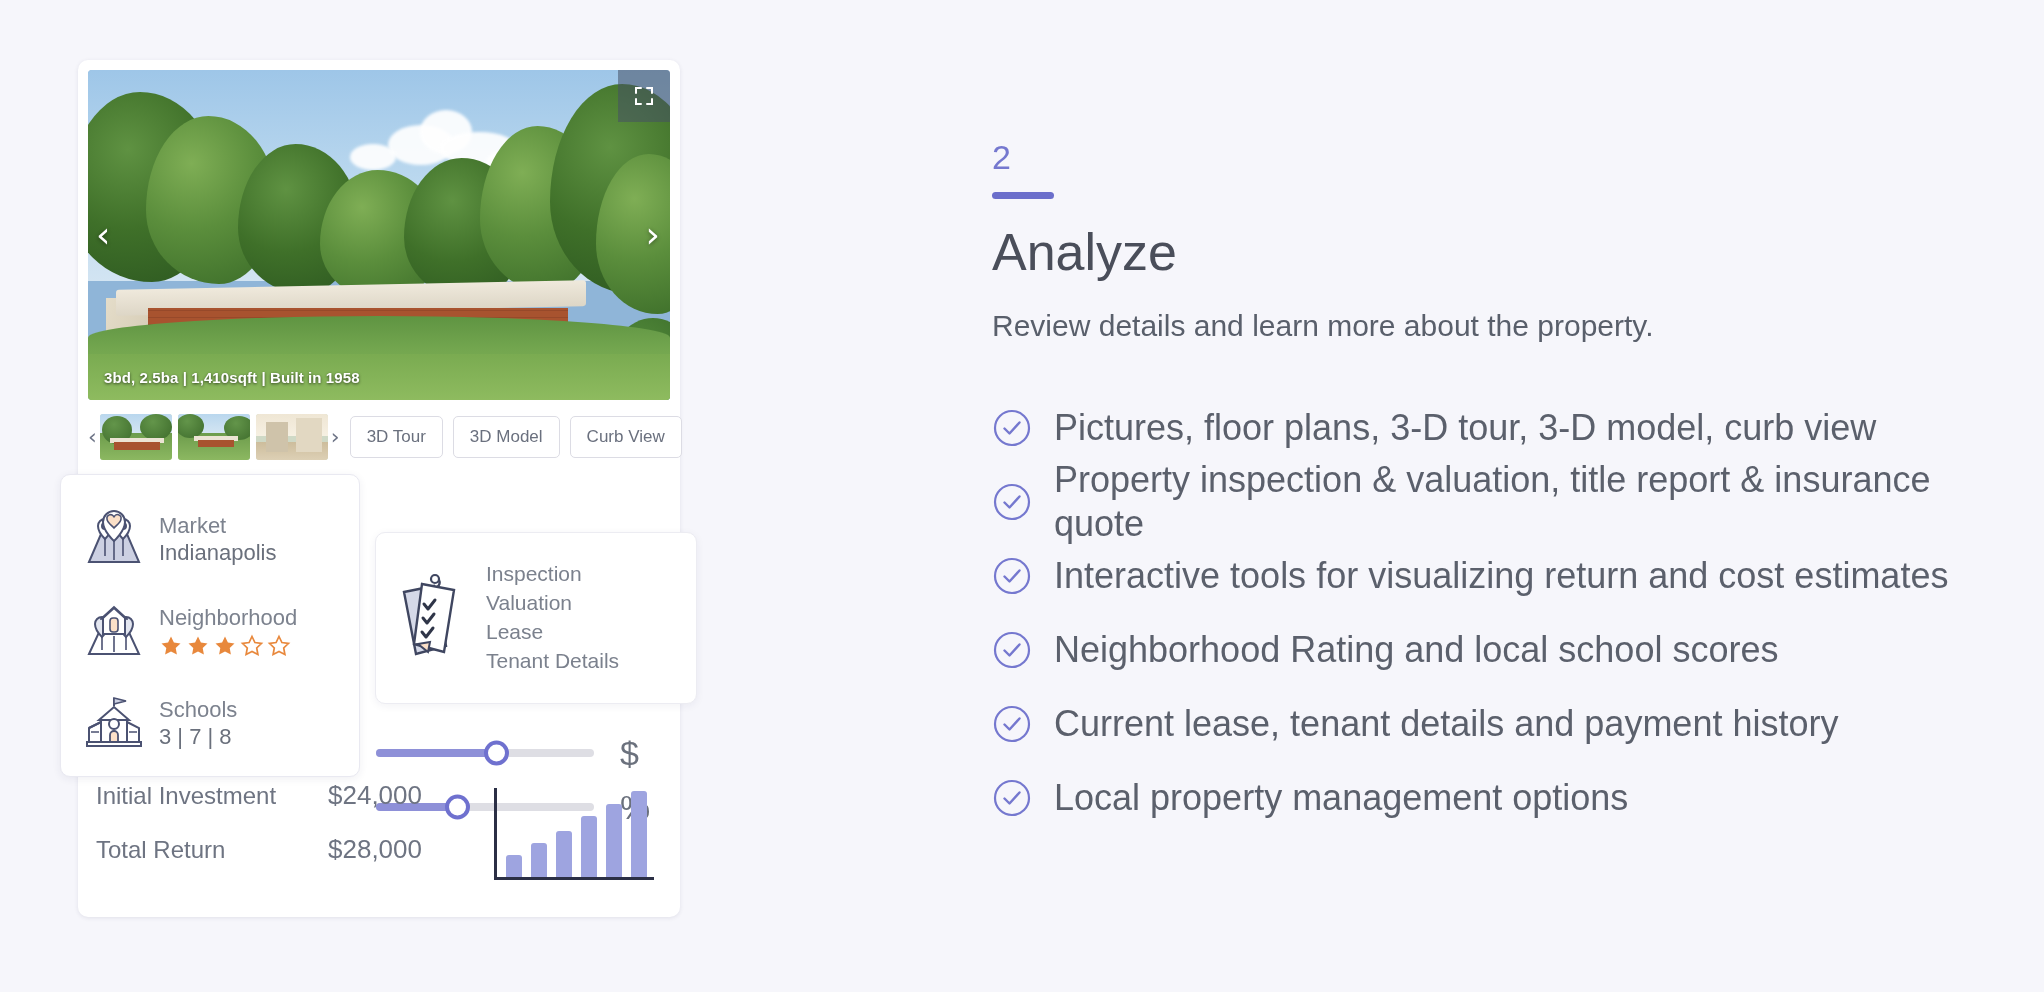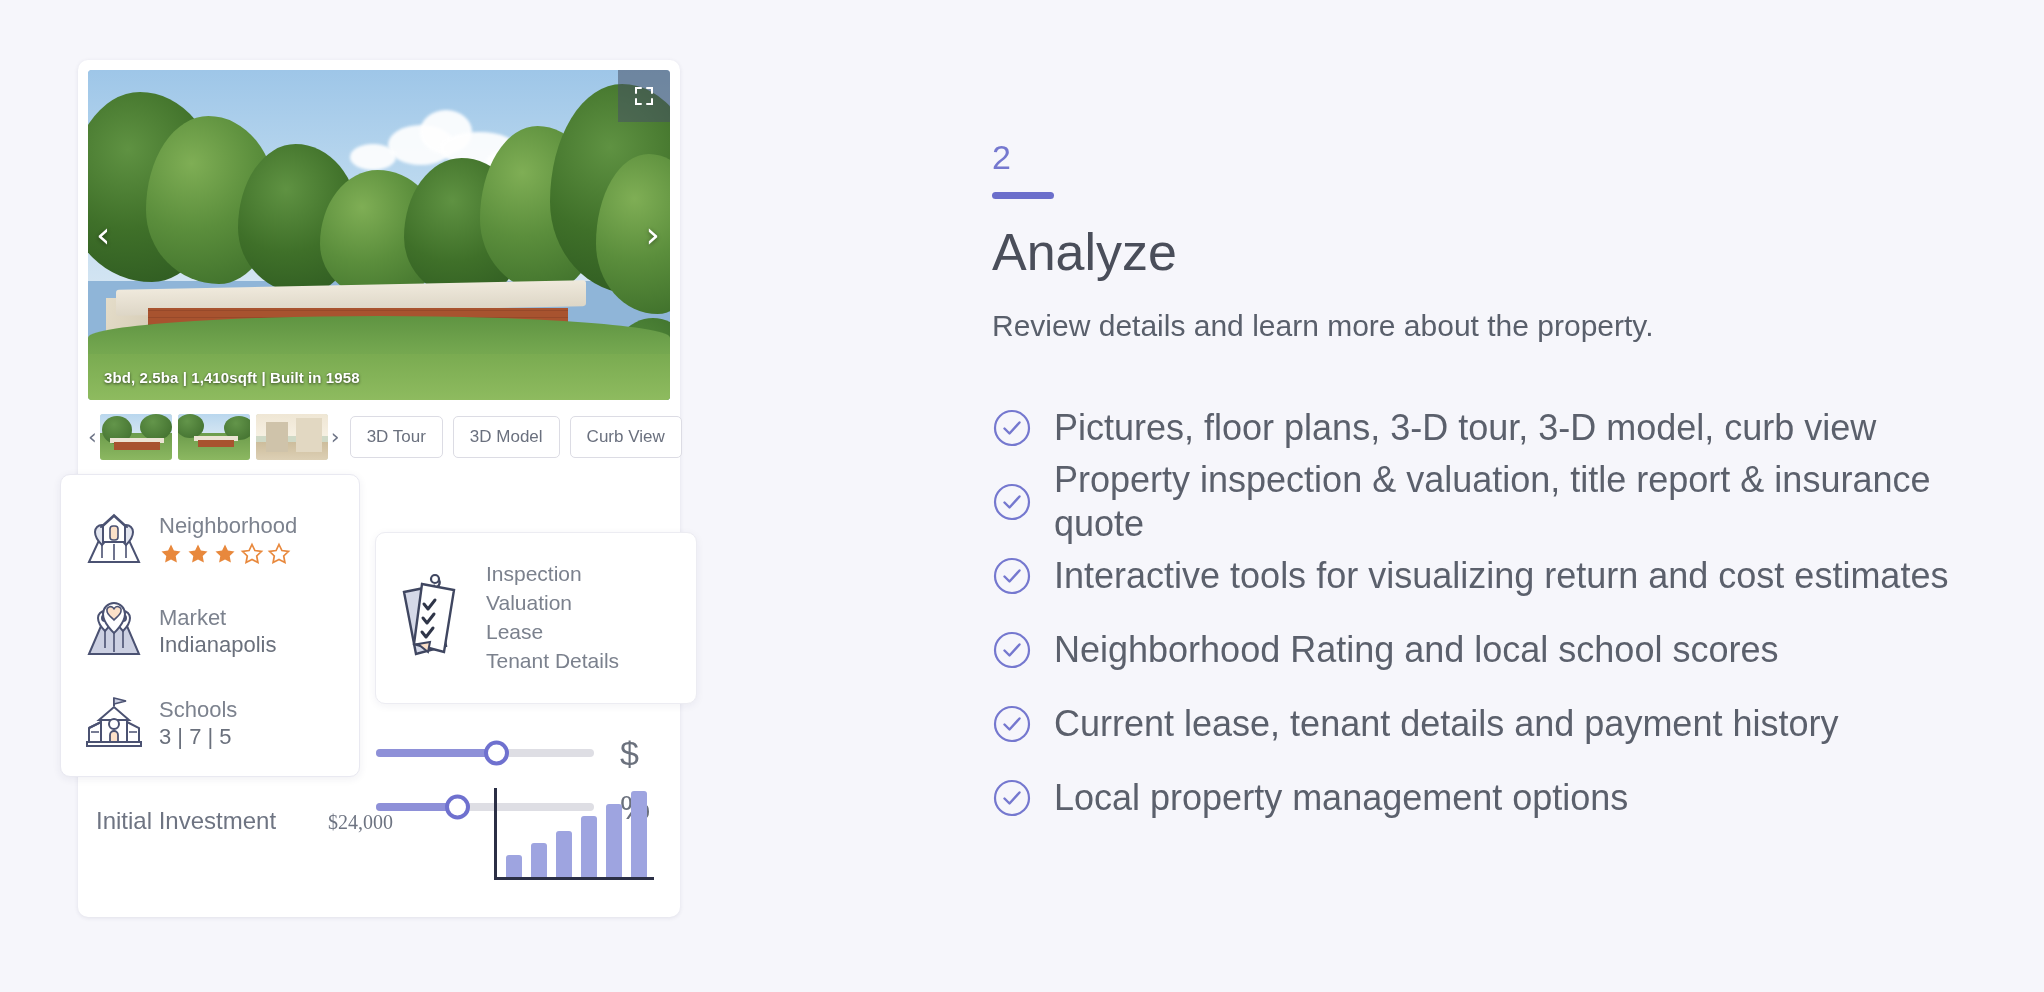--- a/index.html
+++ b/index.html
@@ -255,21 +255,21 @@
     position: absolute;
     left: 18px; bottom: 18px;
     width: 566px; height: 130px;
     display: flex; align-items: center;
   }
   .returns-table { width: 390px; }
   .ret-row {
     display: flex; align-items: baseline; height: 54px;
   }
   .ret-label { width: 232px; font-size: 24px; color: #6e7482; }
-  .ret-value { font-size: 20px; color: #6e7482; font-family: Liberation Serif, serif; }
+  .ret-value { font-size: 26px; color: #6e7482; }
 
   .mini-chart {
     position: relative; width: 160px; height: 92px; margin-left: 8px;
   }
   .axis-y { position: absolute; left: 0; top: 0; width: 3px; height: 92px; background: #2b2f45; }
   .axis-x { position: absolute; left: 0; bottom: 0; width: 160px; height: 3px; background: #2b2f45; }
   .bars { position: absolute; left: 12px; bottom: 3px; width: 146px; height: 89px;
           display: flex; align-items: flex-end; gap: 9px; }
   .bar { width: 16px; background: #9ea4e0; border-radius: 3px 3px 0 0; }
 
@@ -395,20 +395,39 @@
       </div>
 
       <div class="strip-arrow">›</div>
 
       <div class="view-btn">3D Tour</div>
       <div class="view-btn">3D Model</div>
       <div class="view-btn">Curb View</div>
     </div>
 
     <div class="facts-card">
+
+      <div class="fact-row">
+        <div class="fact-icon">
+          <svg viewBox="0 0 66 62" width="66" height="62">
+            <path d="M8 54 L20 26 L46 26 L58 54 Z" fill="#ccd0e2" stroke="#4b5272" stroke-width="2"></path>
+            <path d="M17 18a7 7 0 1 1 14 0c0 6-7 13-7 13s-7-7-7-13z" fill="#fff" stroke="#4b5272" stroke-width="2"></path>
+            <circle cx="24" cy="18" r="3" fill="#fff" stroke="#4b5272" stroke-width="2"></circle>
+            <path d="M35 18a7 7 0 1 1 14 0c0 6-7 13-7 13s-7-7-7-13z" fill="#fff" stroke="#4b5272" stroke-width="2"></path>
+            <circle cx="42" cy="18" r="3" fill="#fff" stroke="#4b5272" stroke-width="2"></circle>
+            <path d="M22 14a11 11 0 1 1 22 0c0 9-11 19-11 19s-11-10-11-19z" fill="#fff" stroke="#4b5272" stroke-width="2"></path>
+            <path d="M33 20c-4-4-7-6-7-9a3.4 3.4 0 0 1 7-1.6A3.4 3.4 0 0 1 40 11c0 3-3 5-7 9z" fill="#fbe0c8" stroke="#4b5272" stroke-width="1.6"></path>
+            <path d="M24 31 L24 48 M42 31 L42 48 M33 33 L33 52" stroke="#4b5272" stroke-width="1.6"></path>
+          </svg>
+        </div>
+        <div class="fact-text">
+          <div class="fact-label">Market</div>
+          <div class="fact-value">Indianapolis</div>
+        </div>
+      </div>
 
       <div class="fact-row">
         <div class="fact-icon">
           <svg viewBox="0 0 66 62" width="66" height="62">
             <path d="M8 54 L20 28 L46 28 L58 54 Z" fill="#fff" stroke="#4b5272" stroke-width="2"></path>
             <path d="M14 24a7 7 0 1 1 14 0c0 6-7 13-7 13s-7-7-7-13z" fill="#e3e6f0" stroke="#4b5272" stroke-width="2"></path>
             <path d="M38 24a7 7 0 1 1 14 0c0 6-7 13-7 13s-7-7-7-13z" fill="#e3e6f0" stroke="#4b5272" stroke-width="2"></path>
             <path d="M22 18 L33 8 L44 18 L44 34 L22 34 Z" fill="#fff" stroke="#4b5272" stroke-width="2"></path>
             <path d="M20 19 L33 7 L46 19" fill="none" stroke="#4b5272" stroke-width="2" stroke-linecap="round"></path>
             <rect x="29" y="18" width="8" height="14" rx="3" fill="#fbe0c8" stroke="#4b5272" stroke-width="1.6"></rect>
@@ -433,55 +452,36 @@
             <svg width="24" height="24" viewBox="0 0 24 24">
                 <path d="M12 2.5l2.9 6 6.6.9-4.8 4.6 1.2 6.5L12 17.4 6.1 20.5l1.2-6.5L2.5 9.4l6.6-.9z" fill="none" stroke="#e8883c" stroke-width="1.7"></path>
               </svg>
           </div>
         </div>
       </div>
 
       <div class="fact-row">
         <div class="fact-icon">
           <svg viewBox="0 0 66 62" width="66" height="62">
-            <path d="M8 54 L20 26 L46 26 L58 54 Z" fill="#ccd0e2" stroke="#4b5272" stroke-width="2"></path>
-            <path d="M17 18a7 7 0 1 1 14 0c0 6-7 13-7 13s-7-7-7-13z" fill="#fff" stroke="#4b5272" stroke-width="2"></path>
-            <circle cx="24" cy="18" r="3" fill="#fff" stroke="#4b5272" stroke-width="2"></circle>
-            <path d="M35 18a7 7 0 1 1 14 0c0 6-7 13-7 13s-7-7-7-13z" fill="#fff" stroke="#4b5272" stroke-width="2"></path>
-            <circle cx="42" cy="18" r="3" fill="#fff" stroke="#4b5272" stroke-width="2"></circle>
-            <path d="M22 14a11 11 0 1 1 22 0c0 9-11 19-11 19s-11-10-11-19z" fill="#fff" stroke="#4b5272" stroke-width="2"></path>
-            <path d="M33 20c-4-4-7-6-7-9a3.4 3.4 0 0 1 7-1.6A3.4 3.4 0 0 1 40 11c0 3-3 5-7 9z" fill="#fbe0c8" stroke="#4b5272" stroke-width="1.6"></path>
-            <path d="M24 31 L24 48 M42 31 L42 48 M33 33 L33 52" stroke="#4b5272" stroke-width="1.6"></path>
-          </svg>
-        </div>
-        <div class="fact-text">
-          <div class="fact-label">Market</div>
-          <div class="fact-value">Indianapolis</div>
-        </div>
-      </div>
-
-      <div class="fact-row">
-        <div class="fact-icon">
-          <svg viewBox="0 0 66 62" width="66" height="62">
             <path d="M33 6 L33 14" stroke="#4b5272" stroke-width="2"></path>
             <path d="M33 6 L45 9 L33 12 Z" fill="#ccd0e2" stroke="#4b5272" stroke-width="1.6"></path>
             <path d="M18 28 L33 15 L48 28 Z" fill="#fff" stroke="#4b5272" stroke-width="2"></path>
             <rect x="20" y="28" width="26" height="24" fill="#fff" stroke="#4b5272" stroke-width="2"></rect>
             <circle cx="33" cy="32" r="5" fill="#fff" stroke="#4b5272" stroke-width="2"></circle>
             <path d="M29 52 v-9a4 4 0 0 1 8 0 v9z" fill="#fbe0c8" stroke="#4b5272" stroke-width="1.8"></path>
             <path d="M8 36 L20 30 L20 52 L8 52 Z" fill="#fff" stroke="#4b5272" stroke-width="2"></path>
             <path d="M46 30 L58 36 L58 52 L46 52 Z" fill="#fff" stroke="#4b5272" stroke-width="2"></path>
             <path d="M8 36 L20 30" stroke="#4b5272" stroke-width="2"></path>
             <rect x="6" y="50" width="54" height="4" fill="#fff" stroke="#4b5272" stroke-width="2"></rect>
             <path d="M10 40 h8 M48 40 h8" stroke="#4b5272" stroke-width="1.6"></path>
           </svg>
         </div>
         <div class="fact-text">
           <div class="fact-label">Schools</div>
-          <div class="fact-value">3 | 7 | 5</div>
+          <div class="fact-value">3 | 7 | 8</div>
         </div>
       </div>
     </div>
 
     <div class="inspect-card">
       <div>
         <svg width="86" height="96" viewBox="0 0 86 96">
           <path d="M14 24 L44 18 L56 78 L26 86 Z" fill="#d5d9e8" stroke="#3f4660" stroke-width="2.4"></path>
           <path d="M32 16 L64 22 L54 84 L24 76 Z" fill="#ffffff" stroke="#3f4660" stroke-width="2.4"></path>
           <path d="M42 10 a5 5 0 0 1 5 9" fill="none" stroke="#3f4660" stroke-width="2.4"></path>
@@ -516,20 +516,24 @@
         <div class="unit">%</div>
       </div>
     </div>
 
     <div class="returns">
       <div class="returns-table">
         <div class="ret-row">
           <div class="ret-label">Initial Investment</div>
           <div class="ret-value">$24,000</div>
         </div>
+        <div class="ret-row">
+          <div class="ret-label">Total Return</div>
+          <div class="ret-value">$28,000</div>
+        </div>
       </div>
 
       <div class="mini-chart">
         <div class="axis-y"></div>
         <div class="axis-x"></div>
         <div class="bars" id="chart-bars">
             <div class="bar" title="1" style="height: 25%; background: rgb(158, 164, 224);"></div>
             <div class="bar" title="2" style="height: 38%; background: rgb(158, 164, 224);"></div>
             <div class="bar" title="3" style="height: 52%; background: rgb(158, 164, 224);"></div>
             <div class="bar" title="4" style="height: 68%; background: rgb(158, 164, 224);"></div>

